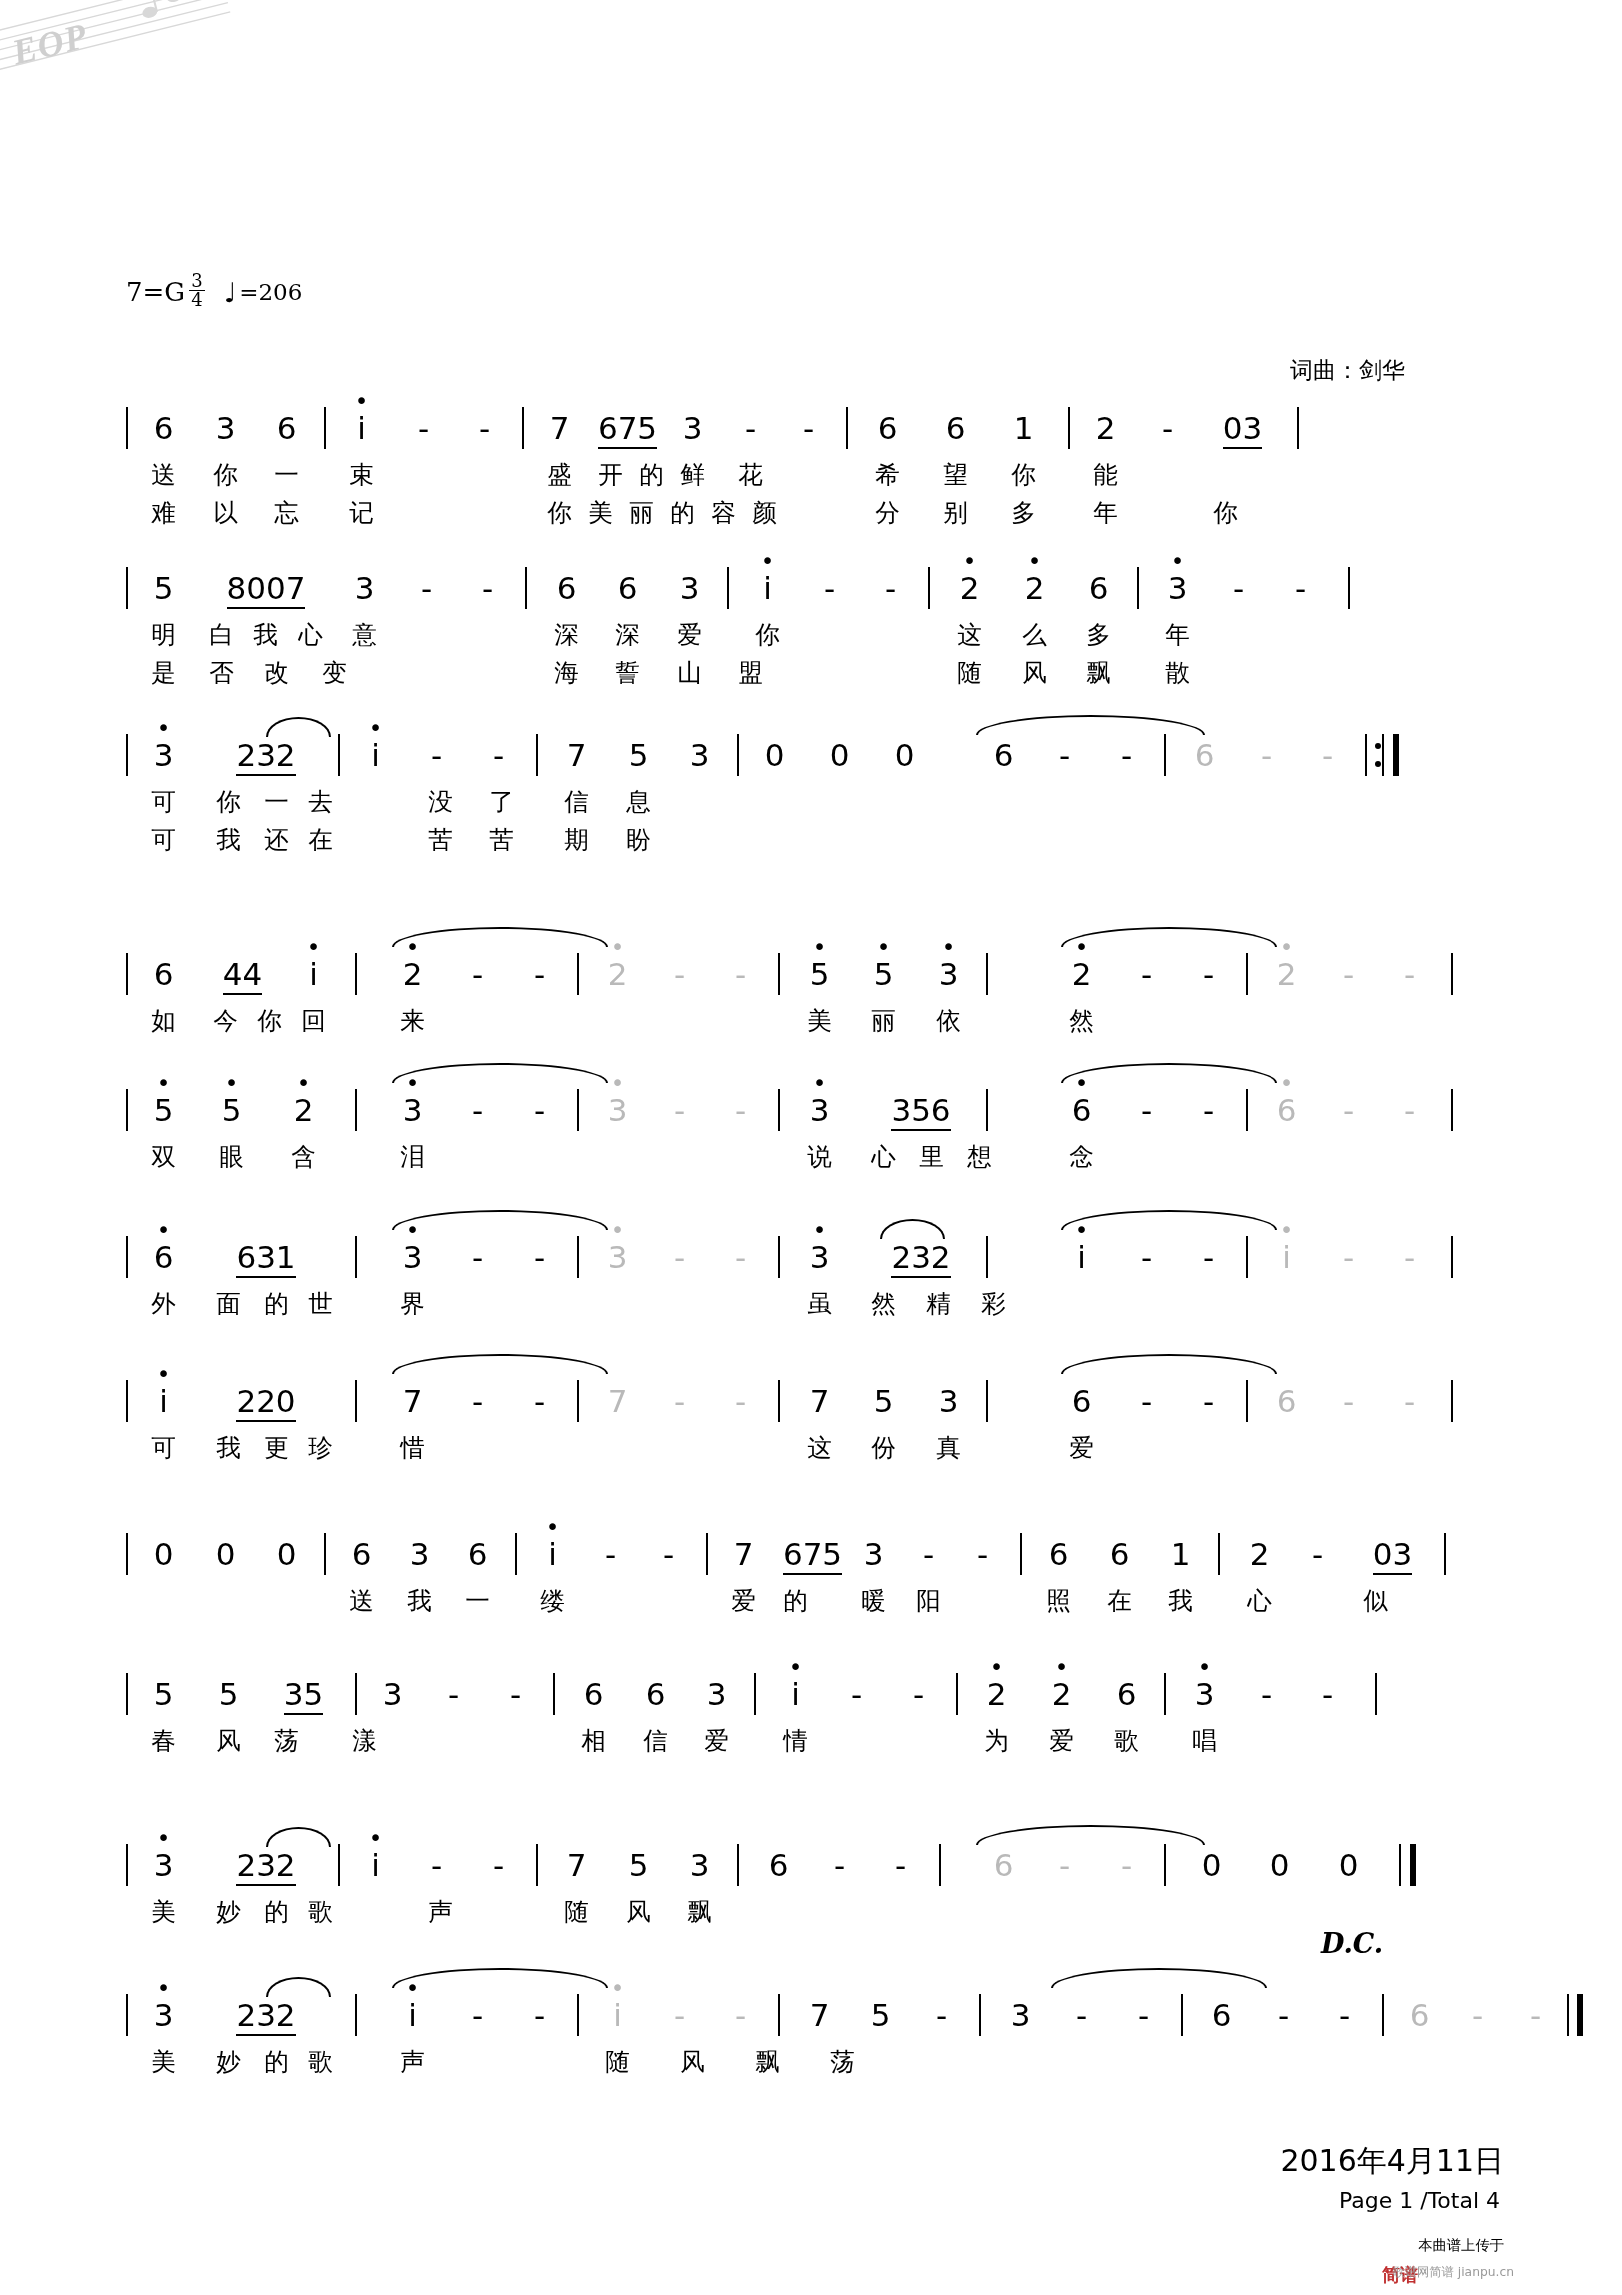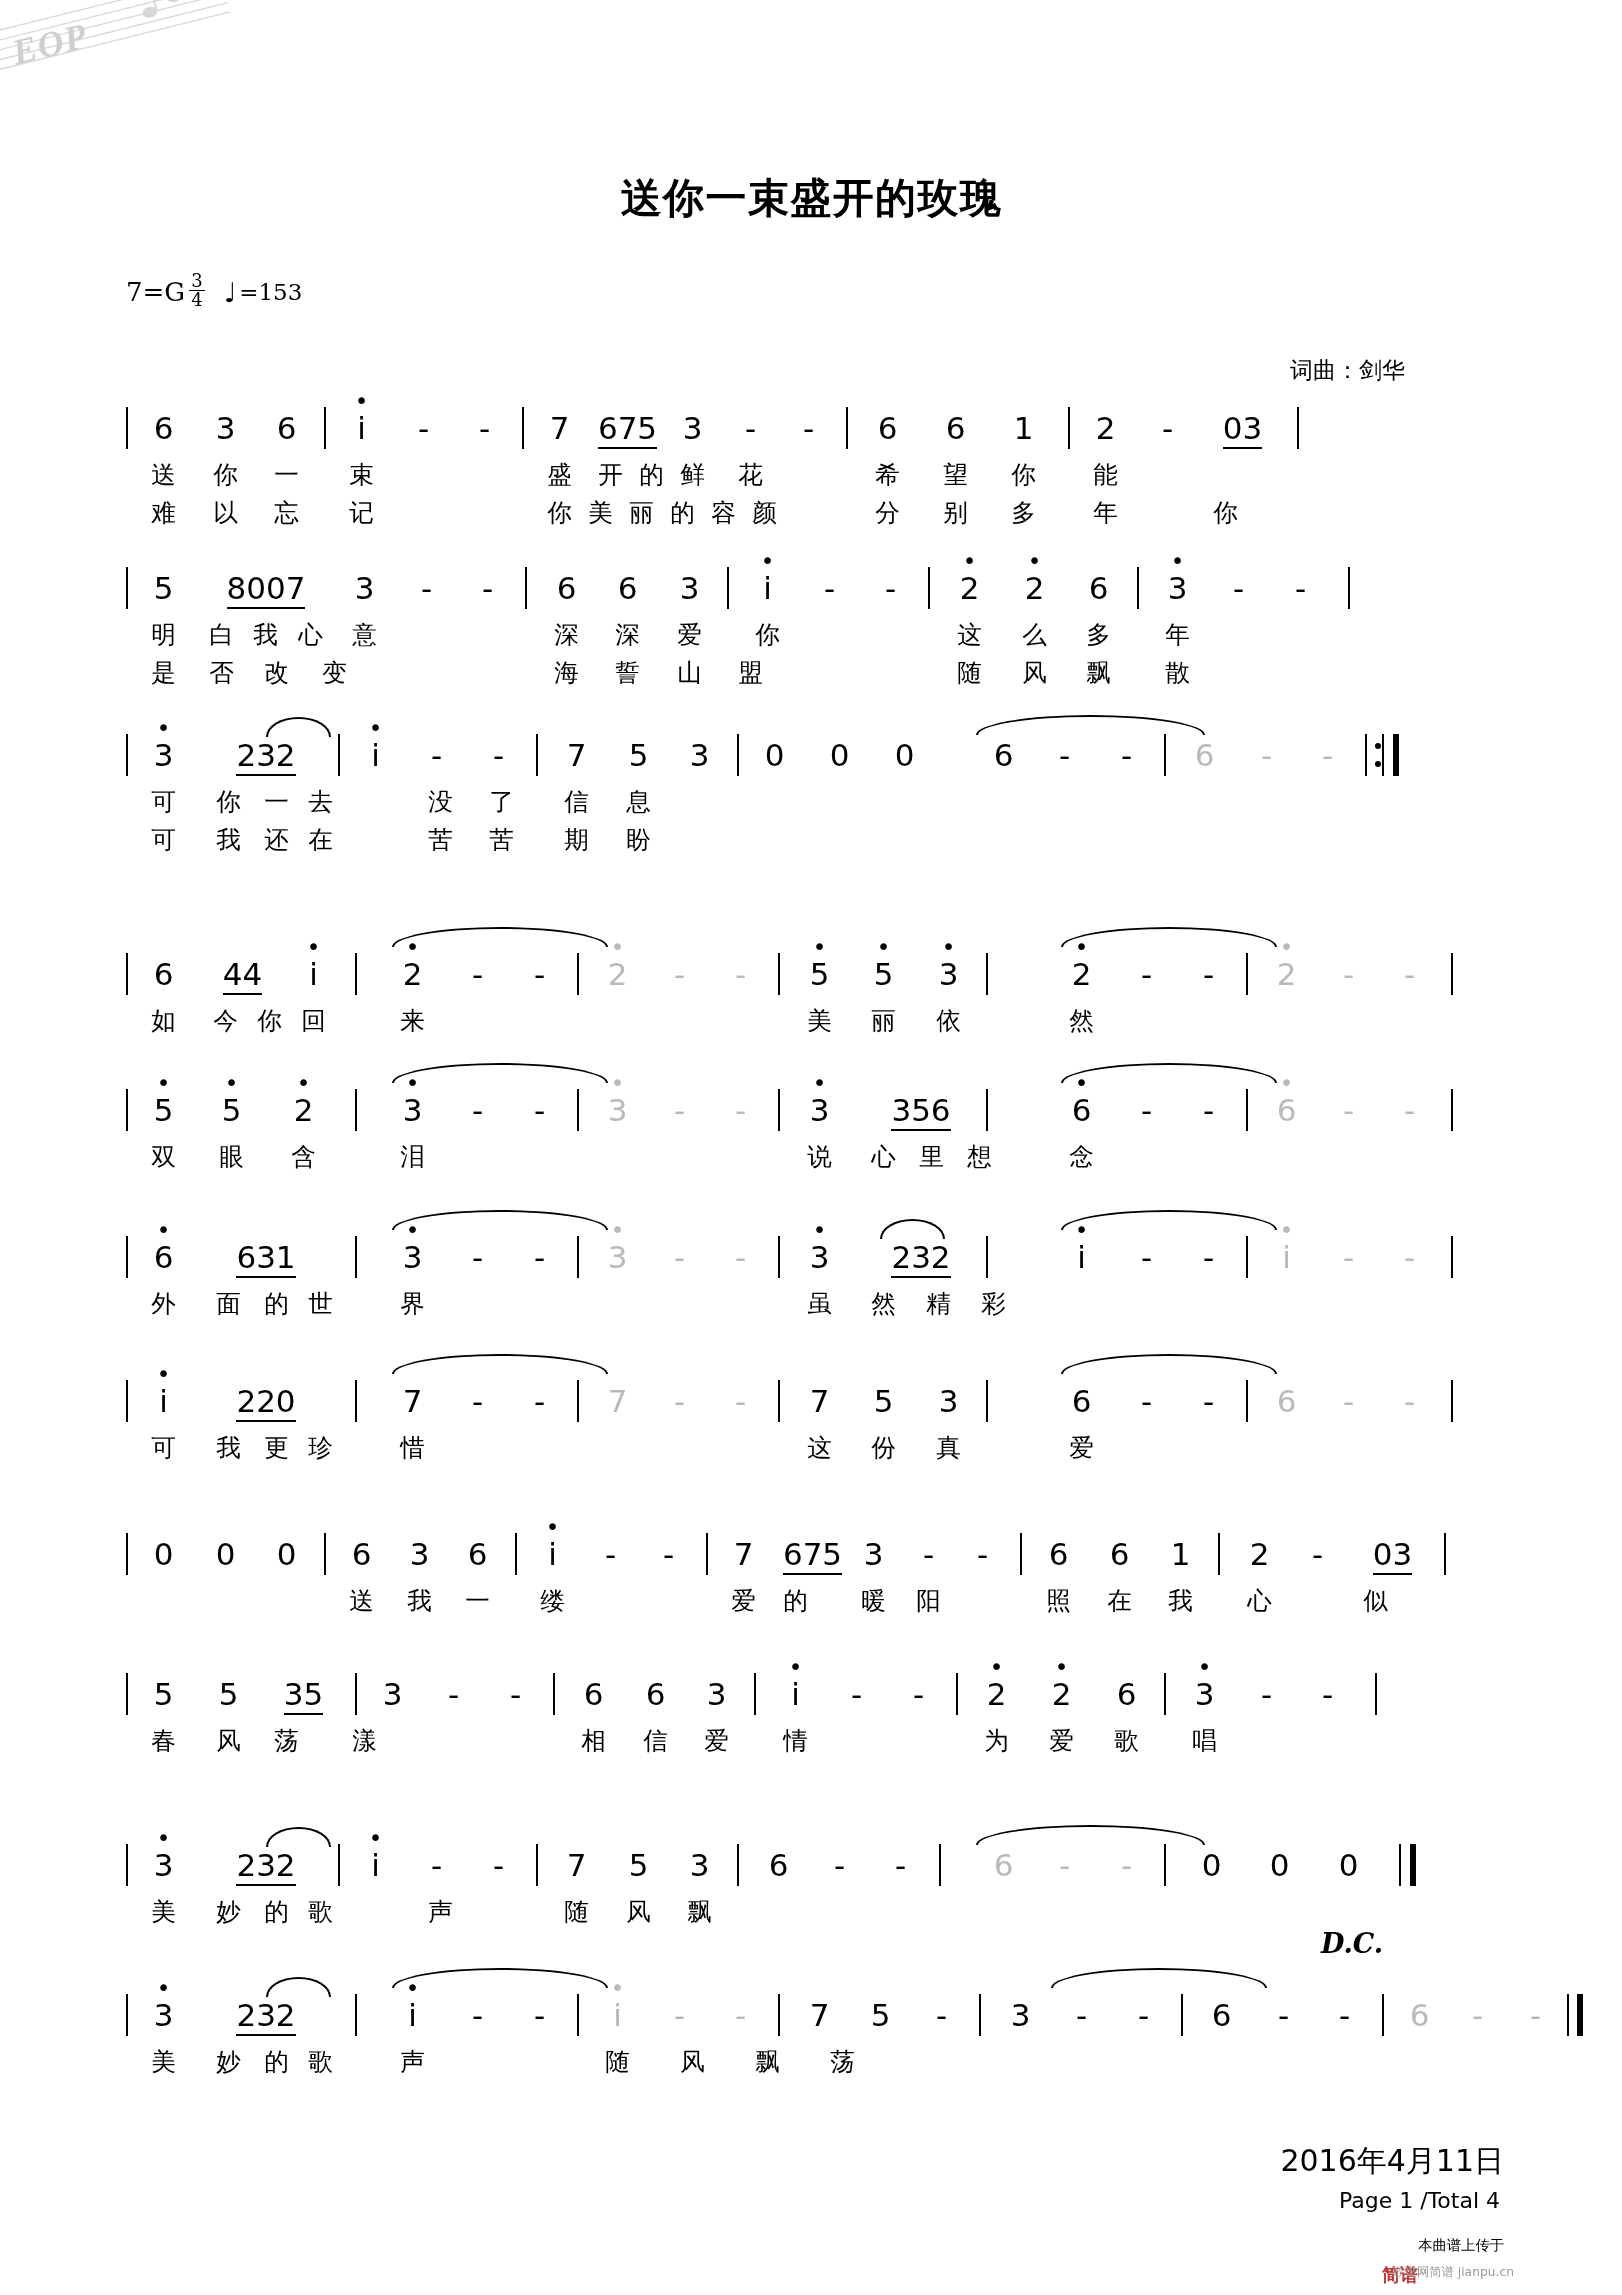--- a/index.html
+++ b/index.html
@@ -128,31 +128,30 @@
       <g fill="#d8d8d8" transform="rotate(-14 60 60)">
         <ellipse cx="225" cy="58" rx="11" ry="8"></ellipse>
         <rect x="234" y="18" width="3" height="42"></rect>
         <ellipse cx="265" cy="44" rx="11" ry="8"></ellipse>
         <rect x="274" y="4" width="3" height="42"></rect>
       </g>
     </svg>
     <div class="wmtext">EOP</div>
   </div>
 
-  <div class="title">送你一束盛开的玫瑰</div>
 
   <div class="keysig">
     <span>7=G</span>
     <span class="frac">
       <span class="num">3</span>
       <span class="den">4</span>
     </span>
     <span class="tempo">
       <span class="qnote">♩</span>
-      <span>=153</span>
+      <span>=206</span>
     </span>
   </div>
 
   <div class="credit">词曲：剑华</div>
 
   <div class="score">
 
     <div class="sys" style="top:410px;">
       <div class="noterow">
         <span class="bar" style="left:0;"></span>

